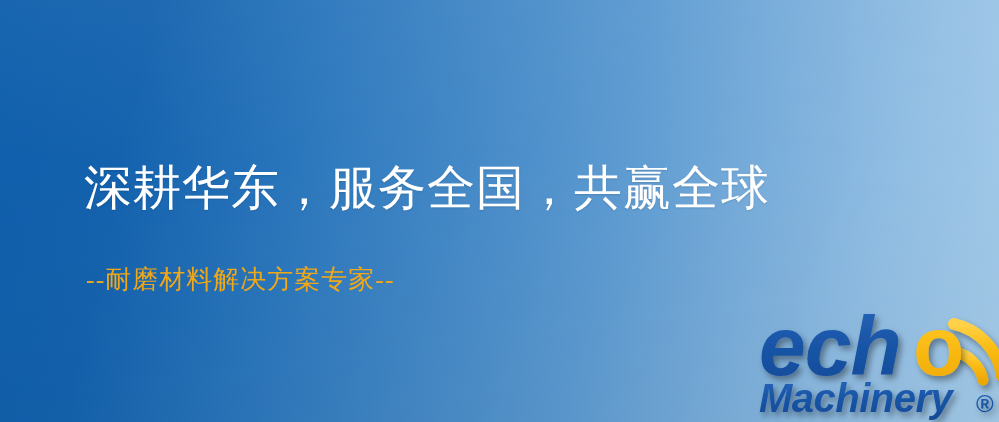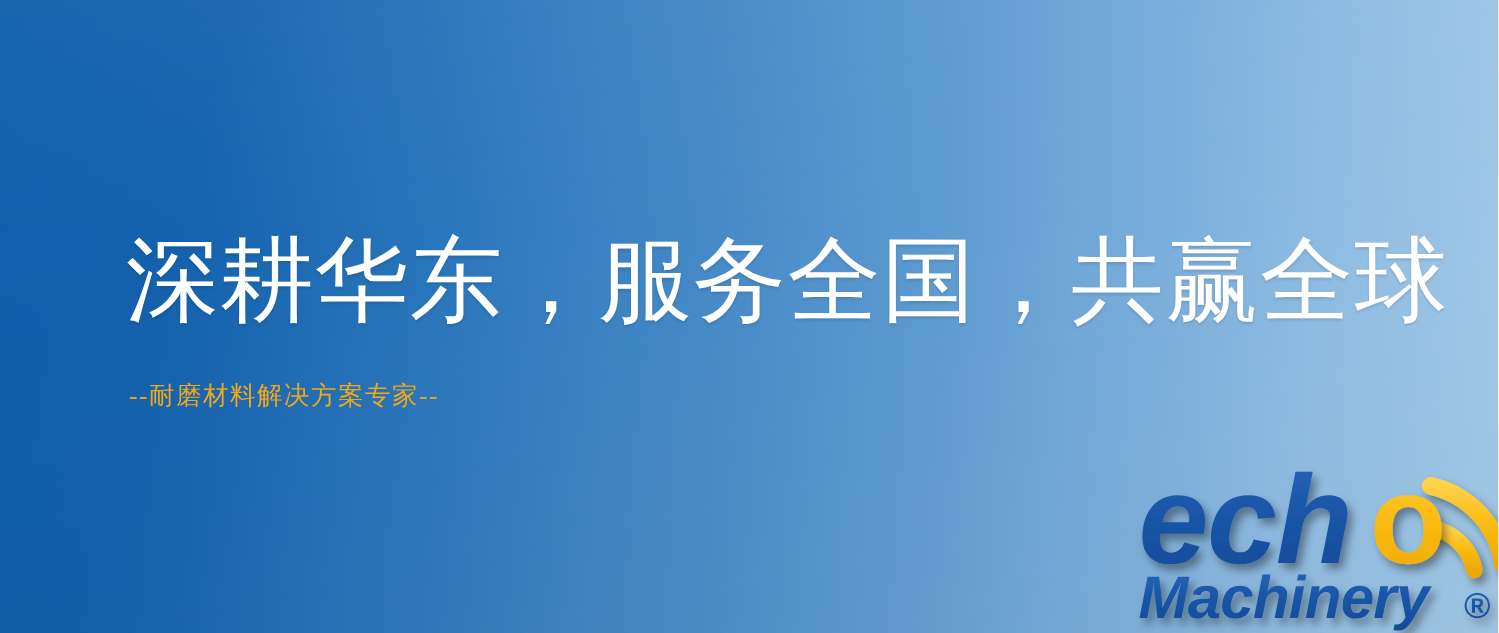--- a/index.html
+++ b/index.html
@@ -32,35 +32,35 @@
     inset: 0;
     background: linear-gradient(180deg, rgba(255,255,255,0.045) 0%, rgba(255,255,255,0.0) 38%, rgba(0,0,0,0.035) 100%);
     pointer-events: none;
   }
 
   .headline {
     position: absolute;
     left: 84px;
     top: 152px;
     font-family: "Liberation Serif", "DejaVu Serif", serif;
-    font-size: 62px;
+    font-size: 48px;
     line-height: 72px;
     letter-spacing: 1px;
     color: #ffffff;
     white-space: nowrap;
     text-shadow: 0 1px 2px rgba(0,0,0,0.12);
     z-index: 3;
   }
 
   .subtitle {
     position: absolute;
     left: 86px;
-    top: 248px;
+    top: 264px;
     font-family: "Liberation Serif", "DejaVu Serif", serif;
-    font-size: 17px;
+    font-size: 26px;
     line-height: 32px;
     letter-spacing: 1px;
     color: #f0a818;
     white-space: nowrap;
     z-index: 3;
   }
 
   
   .logo {
     position: absolute;

